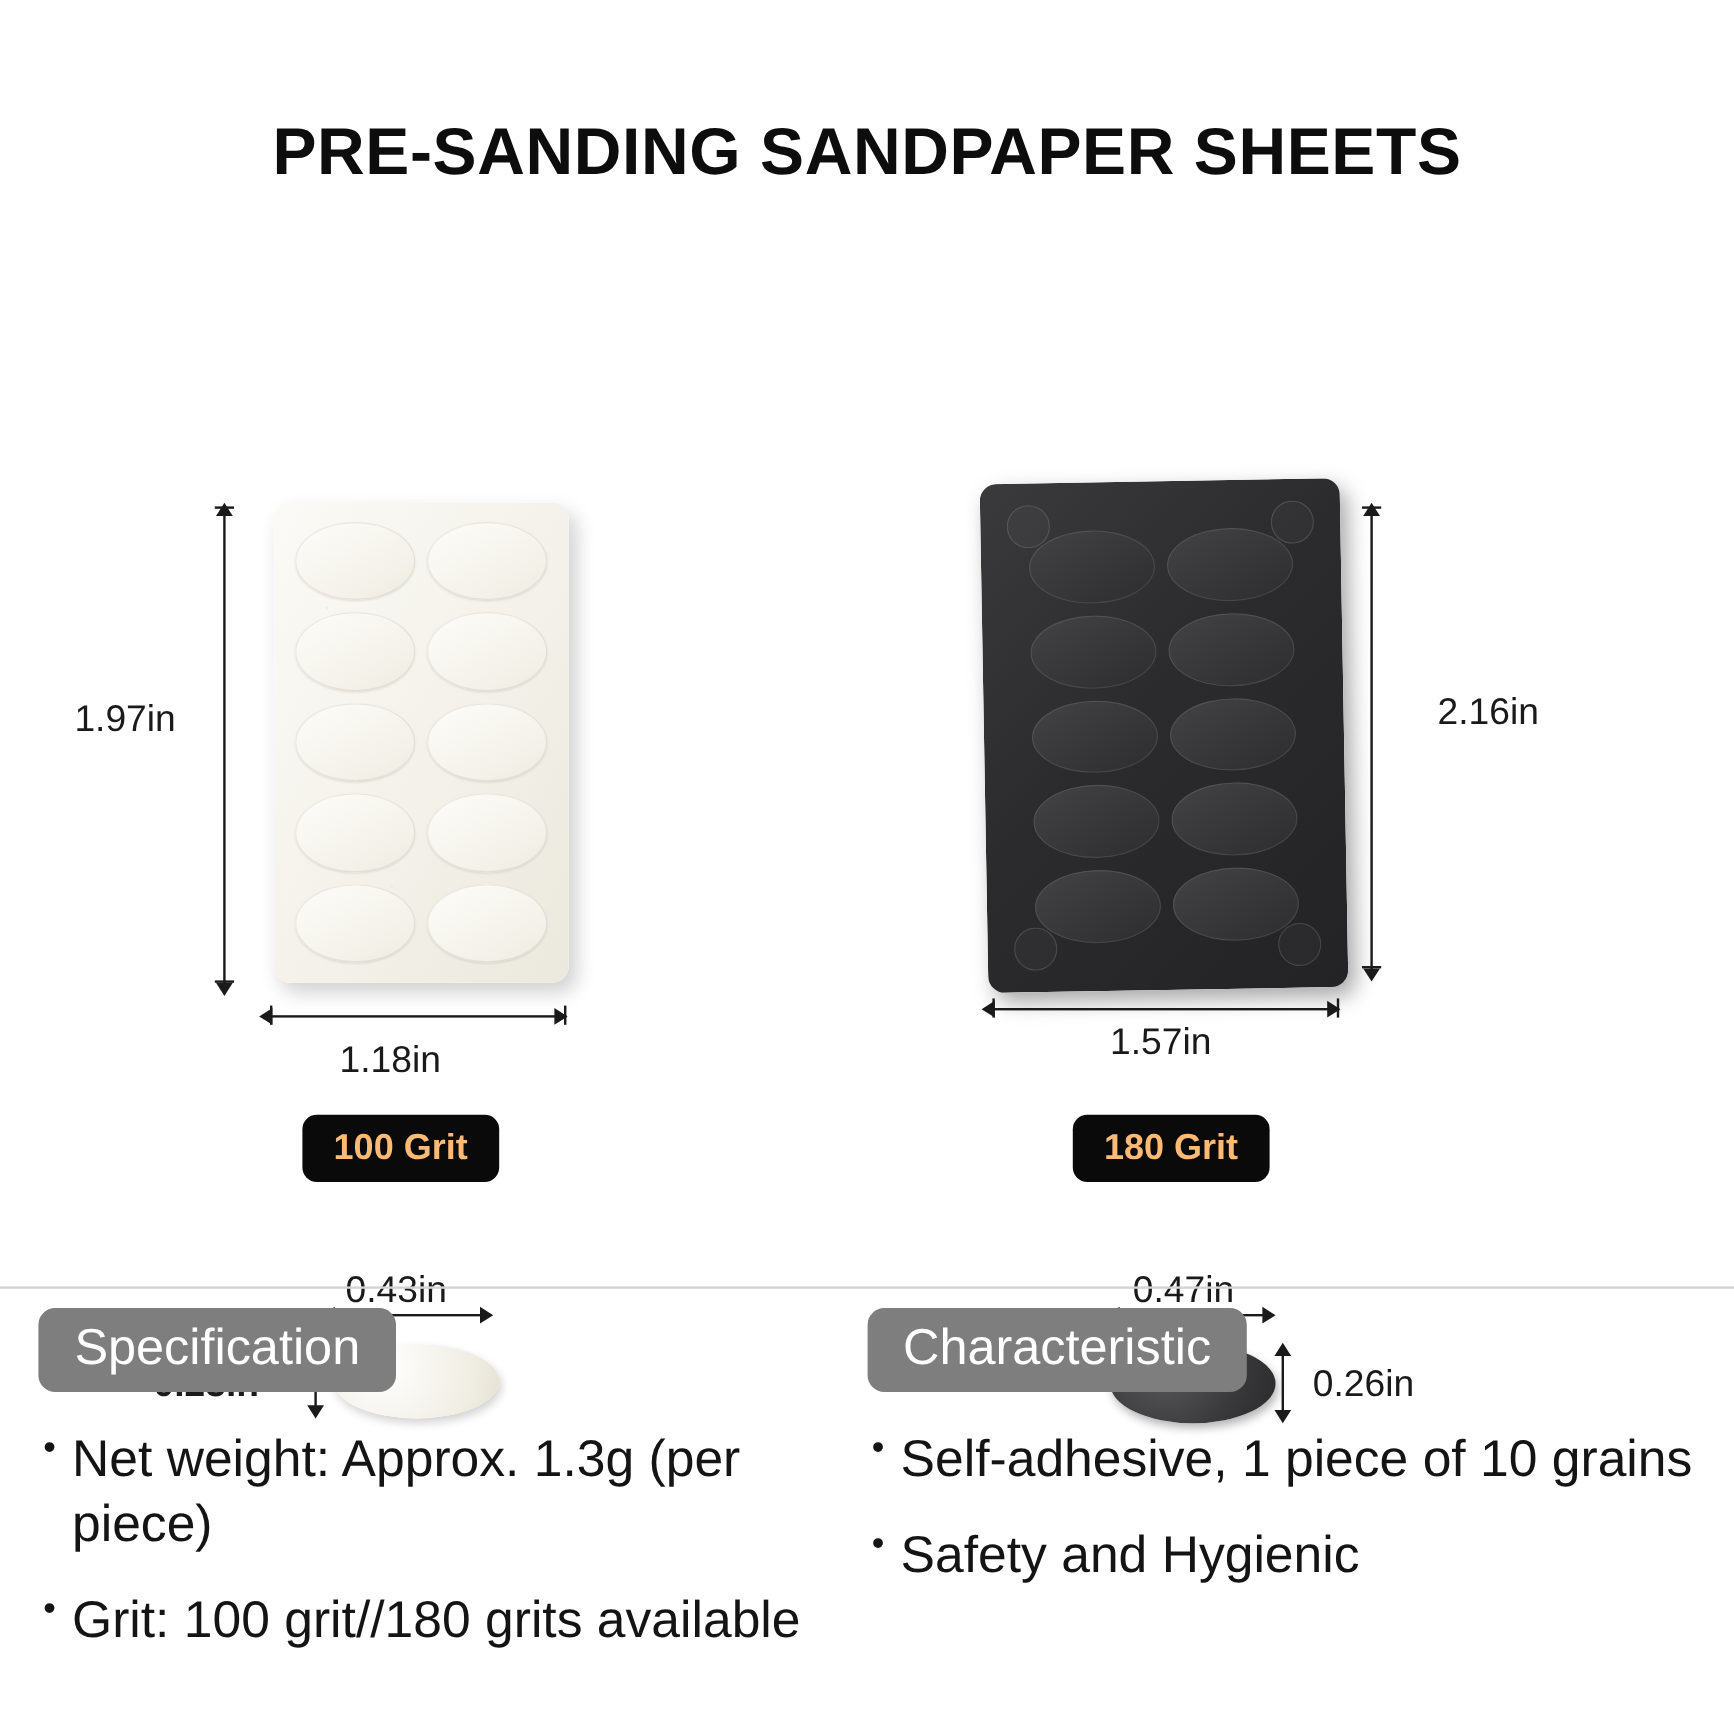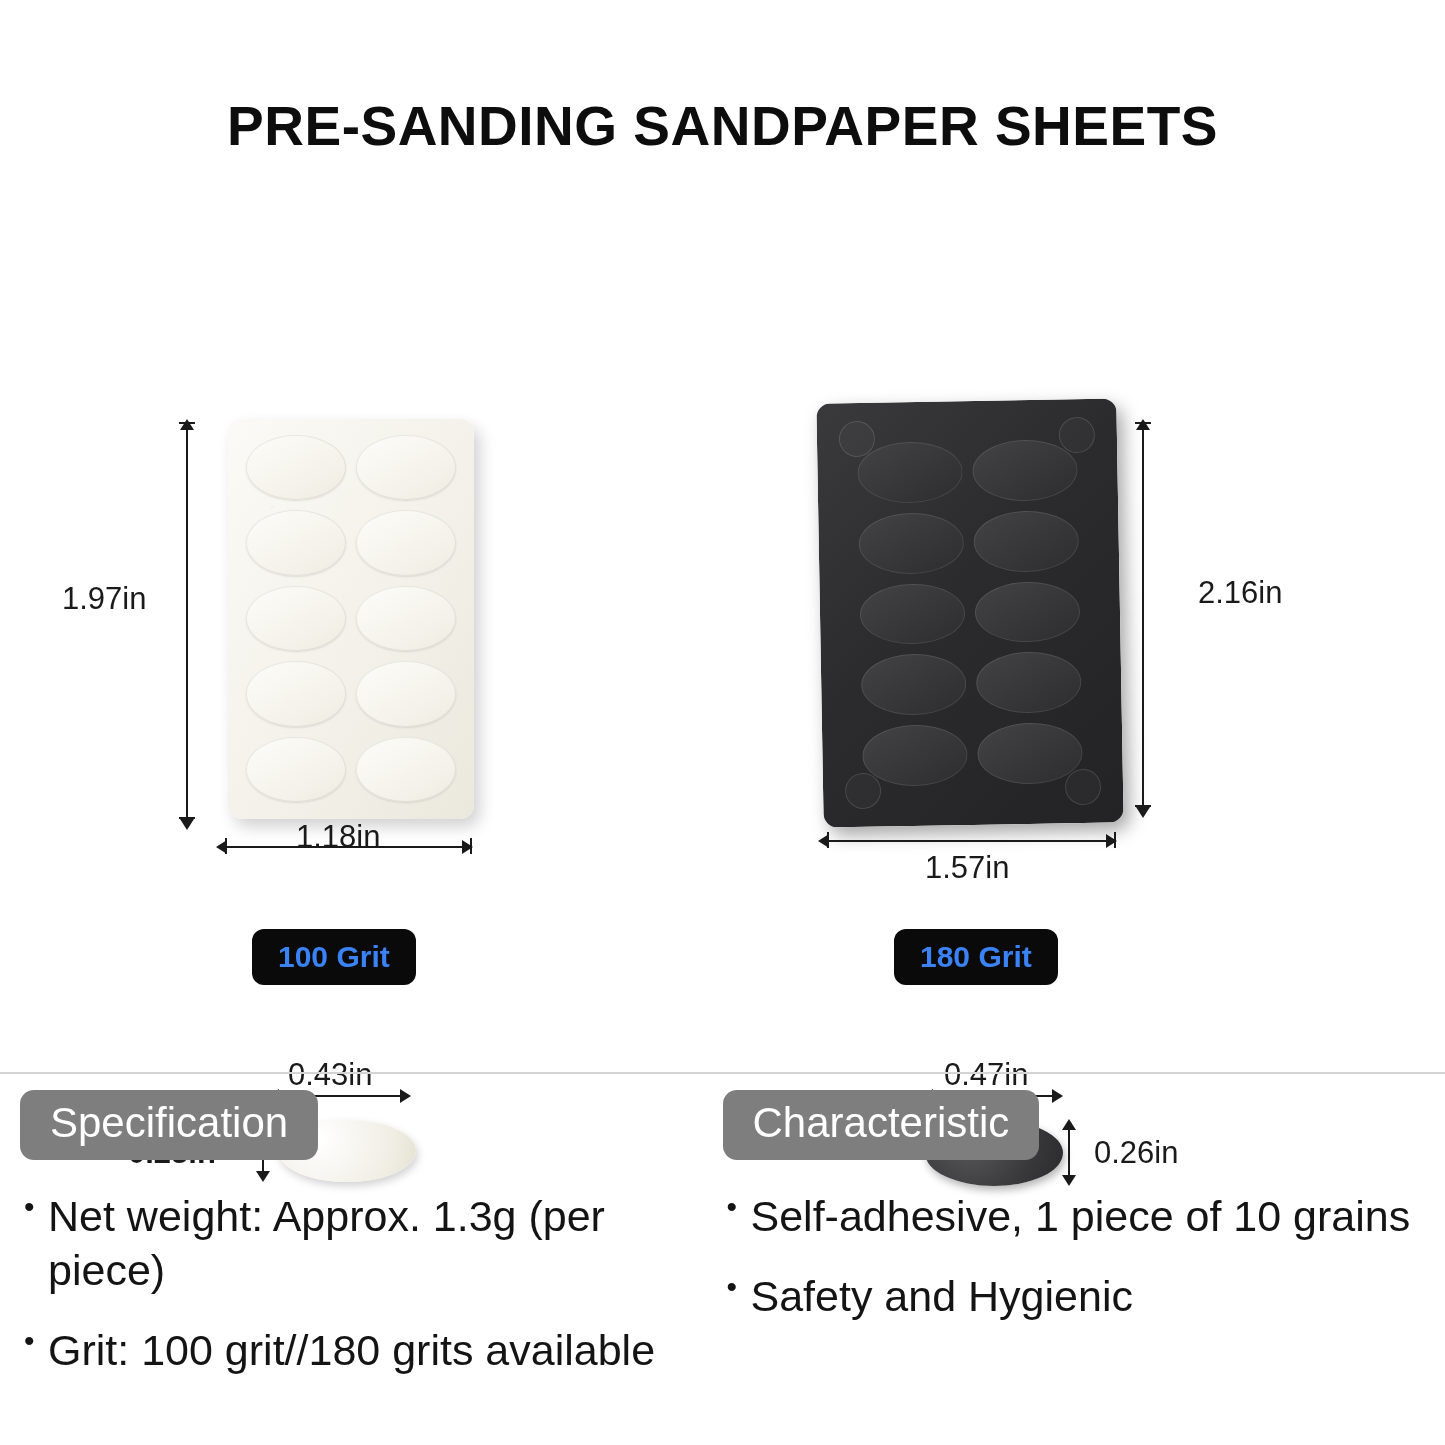--- a/index.html
+++ b/index.html
@@ -127,21 +127,21 @@
   }
   .tri-up { border-left: 7px solid transparent; border-right: 7px solid transparent; border-bottom: 11px solid #1a1a1a; }
   .tri-down { border-left: 7px solid transparent; border-right: 7px solid transparent; border-top: 11px solid #1a1a1a; }
   .tri-left { border-top: 7px solid transparent; border-bottom: 7px solid transparent; border-right: 11px solid #1a1a1a; }
   .tri-right { border-top: 7px solid transparent; border-bottom: 7px solid transparent; border-left: 11px solid #1a1a1a; }
 
   
   .badge {
     position: absolute;
     background: #0a0a0a;
-    color: #3b82f6;
+    color: #fdba74;
     font-size: 30px;
     font-weight: bold;
     border-radius: 12px;
     padding: 11px 26px;
     white-space: nowrap;
   }
 
   
   .grain {
     position: absolute;
@@ -177,21 +177,21 @@
   }
   .info {
     position: absolute;
     top: 1090px;
     left: 0;
     width: 1445px;
     display: flex;
   }
   .info-col {
     width: 50%;
-    padding: 0 20px;
+    padding: 0 32px;
     box-sizing: border-box;
   }
   .info-col.right { padding-left: 0; }
   .pill {
     display: inline-block;
     background: #7e7e7e;
     color: #ffffff;
     font-size: 42px;
     border-radius: 14px;
     padding: 10px 30px 14px 30px;
@@ -247,21 +247,21 @@
   <div class="tri tri-down" style="left:180px; top:662px;"></div>
   <div class="cap cap-v" style="left:179px; top:265px;"></div>
   <div class="cap cap-v" style="left:179px; top:660px;"></div>
   <div class="dim-label" style="left:62px; top:424px;">1.97in</div>
 
   <div class="arrow-h" style="left:226px; top:689px; width:246px;"></div>
   <div class="tri tri-left" style="left:216px; top:683px;"></div>
   <div class="tri tri-right" style="left:462px; top:683px;"></div>
   <div class="cap cap-h" style="left:225px; top:681px;"></div>
   <div class="cap cap-h" style="left:470px; top:681px;"></div>
-  <div class="dim-label" style="left:283px; top:662px;margin-left:13px;">1.18in</div>
+  <div class="dim-label" style="left:283px; top:708px;">1.18in</div>
 
   <div class="badge" style="left:252px; top:772px;">100 Grit</div>
 
   <div class="grain grain-white"></div>
   <div class="arrow-h" style="left:278px; top:938px; width:130px;"></div>
   <div class="tri tri-left" style="left:268px; top:932px;"></div>
   <div class="tri tri-right" style="left:400px; top:932px;"></div>
   <div class="dim-label" style="left:288px; top:900px;">0.43in</div>
   <div class="arrow-v" style="left:262px; top:972px; height:46px;"></div>
   <div class="tri tri-up" style="left:256px; top:962px;"></div>

